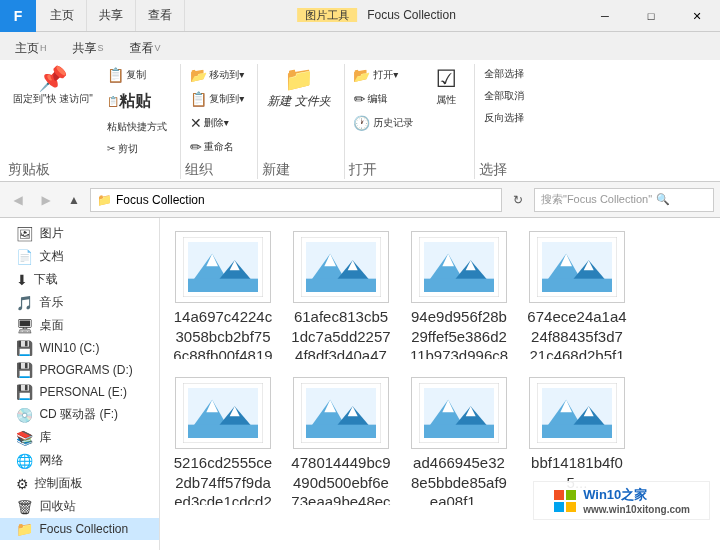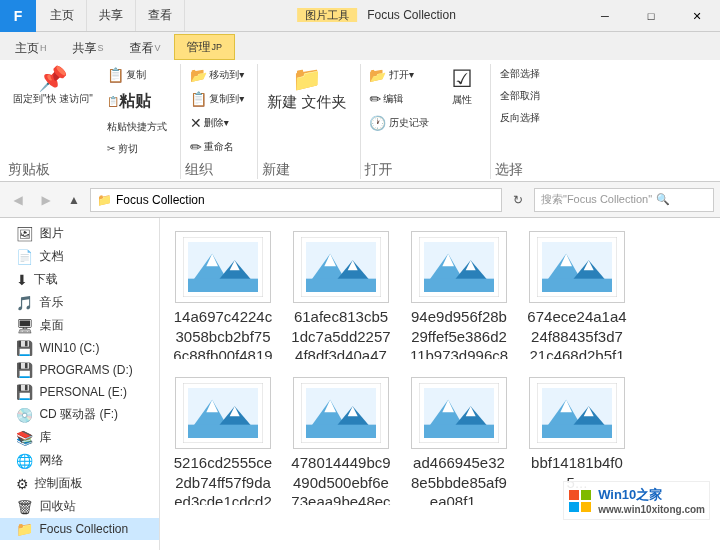--- a/index.html
+++ b/index.html
@@ -279,21 +279,21 @@
       overflow: hidden;
     }
 
     
     .watermark {
       position: fixed;
       bottom: 30px;
       right: 10px;
       background: rgba(255,255,255,0.9);
       border: 1px solid #eee;
-      padding: 4px 4px;
+      padding: 4px 19px;
       display: flex;
       align-items: center;
       gap: 6px;
       font-size: 13px;
       font-weight: bold;
       color: #1565c0;
       z-index: 999;
     }
     .win-logo {
       width: 24px;
@@ -337,24 +337,20 @@
     <span>主页</span>
     <sup style="font-size:9px;margin-left:1px;color:#888;">H</sup>
   </div>
   <div class="ribbon-tab">
     <span>共享</span>
     <sup style="font-size:9px;margin-left:1px;color:#888;">S</sup>
   </div>
   <div class="ribbon-tab">
     <span>查看</span>
     <sup style="font-size:9px;margin-left:1px;color:#888;">V</sup>
-  </div>
-  <div class="ribbon-tab image-tools active">
-    <span>管理</span>
-    <sup style="font-size:9px;margin-left:1px;">JP</sup>
   </div>
 </div>
 
 <div class="ribbon-content">
 
   <div class="ribbon-group">
     <div class="ribbon-group-content">
       <div class="ribbon-btn-large">
         <div class="icon-large">📌</div>
         <div style="font-size:10px;line-height:1.2;text-align:center;">固定到"快
@@ -401,21 +397,21 @@
         </div>
       </div>
     </div>
     <div class="ribbon-group-label">组织</div>
   </div>
 
   <div class="ribbon-group">
     <div class="ribbon-group-content">
       <div class="ribbon-btn-large">
         <div class="icon-large">📁</div>
-        <div style="font-size:15px;text-align:center;">新建
+        <div style="font-size:12px;text-align:center;font-style:italic;">新建
 文件夹</div>
       </div>
     </div>
     <div class="ribbon-group-label">新建</div>
   </div>
 
   <div class="ribbon-group">
     <div class="ribbon-group-content">
       <div class="ribbon-column">
         <div class="ribbon-btn-small">

